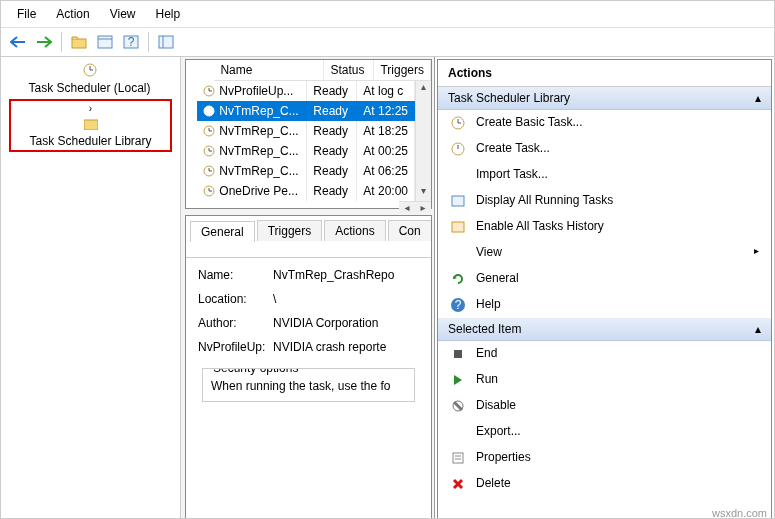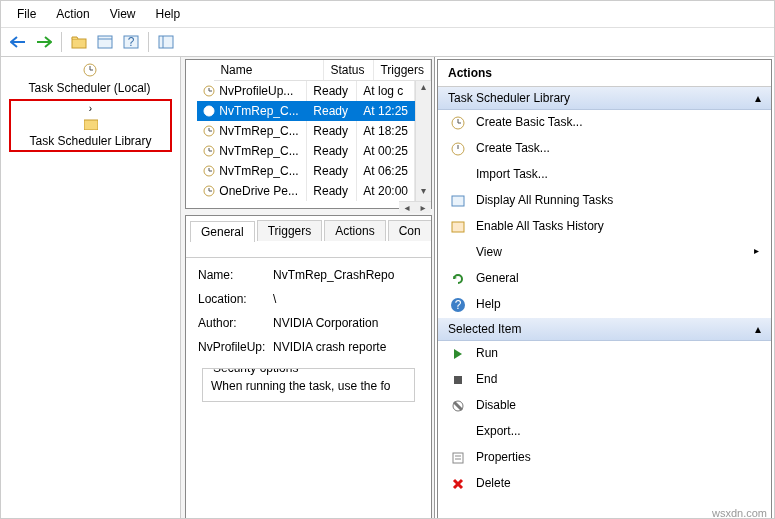--- a/index.html
+++ b/index.html
@@ -334,32 +334,32 @@
         <span>Help</span>
       </div>
 
     <div class="act-section">
       <span>Selected Item</span>
       <span>▴</span>
     </div>
     <div class="act-item">
         <span class="act-icon">
           <svg width="12" height="12">
+            <rect x="2" y="2" width="8" height="8" fill="#555"></rect>
+          </svg>
+        </span>
+        <span>End</span>
+      </div>
+    <div class="act-item">
+        <span class="act-icon">
+          <svg width="12" height="12">
             <path d="M2 1 L10 6 L2 11 Z" fill="#2e8b2e"></path>
           </svg>
         </span>
         <span>Run</span>
-      </div>
-    <div class="act-item">
-        <span class="act-icon">
-          <svg width="12" height="12">
-            <rect x="2" y="2" width="8" height="8" fill="#555"></rect>
-          </svg>
-        </span>
-        <span>End</span>
       </div>
     <div class="act-item">
         <span class="act-icon">
           <svg width="14" height="14">
             <path d="M3 3 L11 11" stroke="#777" stroke-width="3"></path>
             <circle cx="7" cy="7" r="5" fill="none" stroke="#777" stroke-width="1"></circle>
           </svg>
         </span>
         <span>Disable</span>
       </div>

